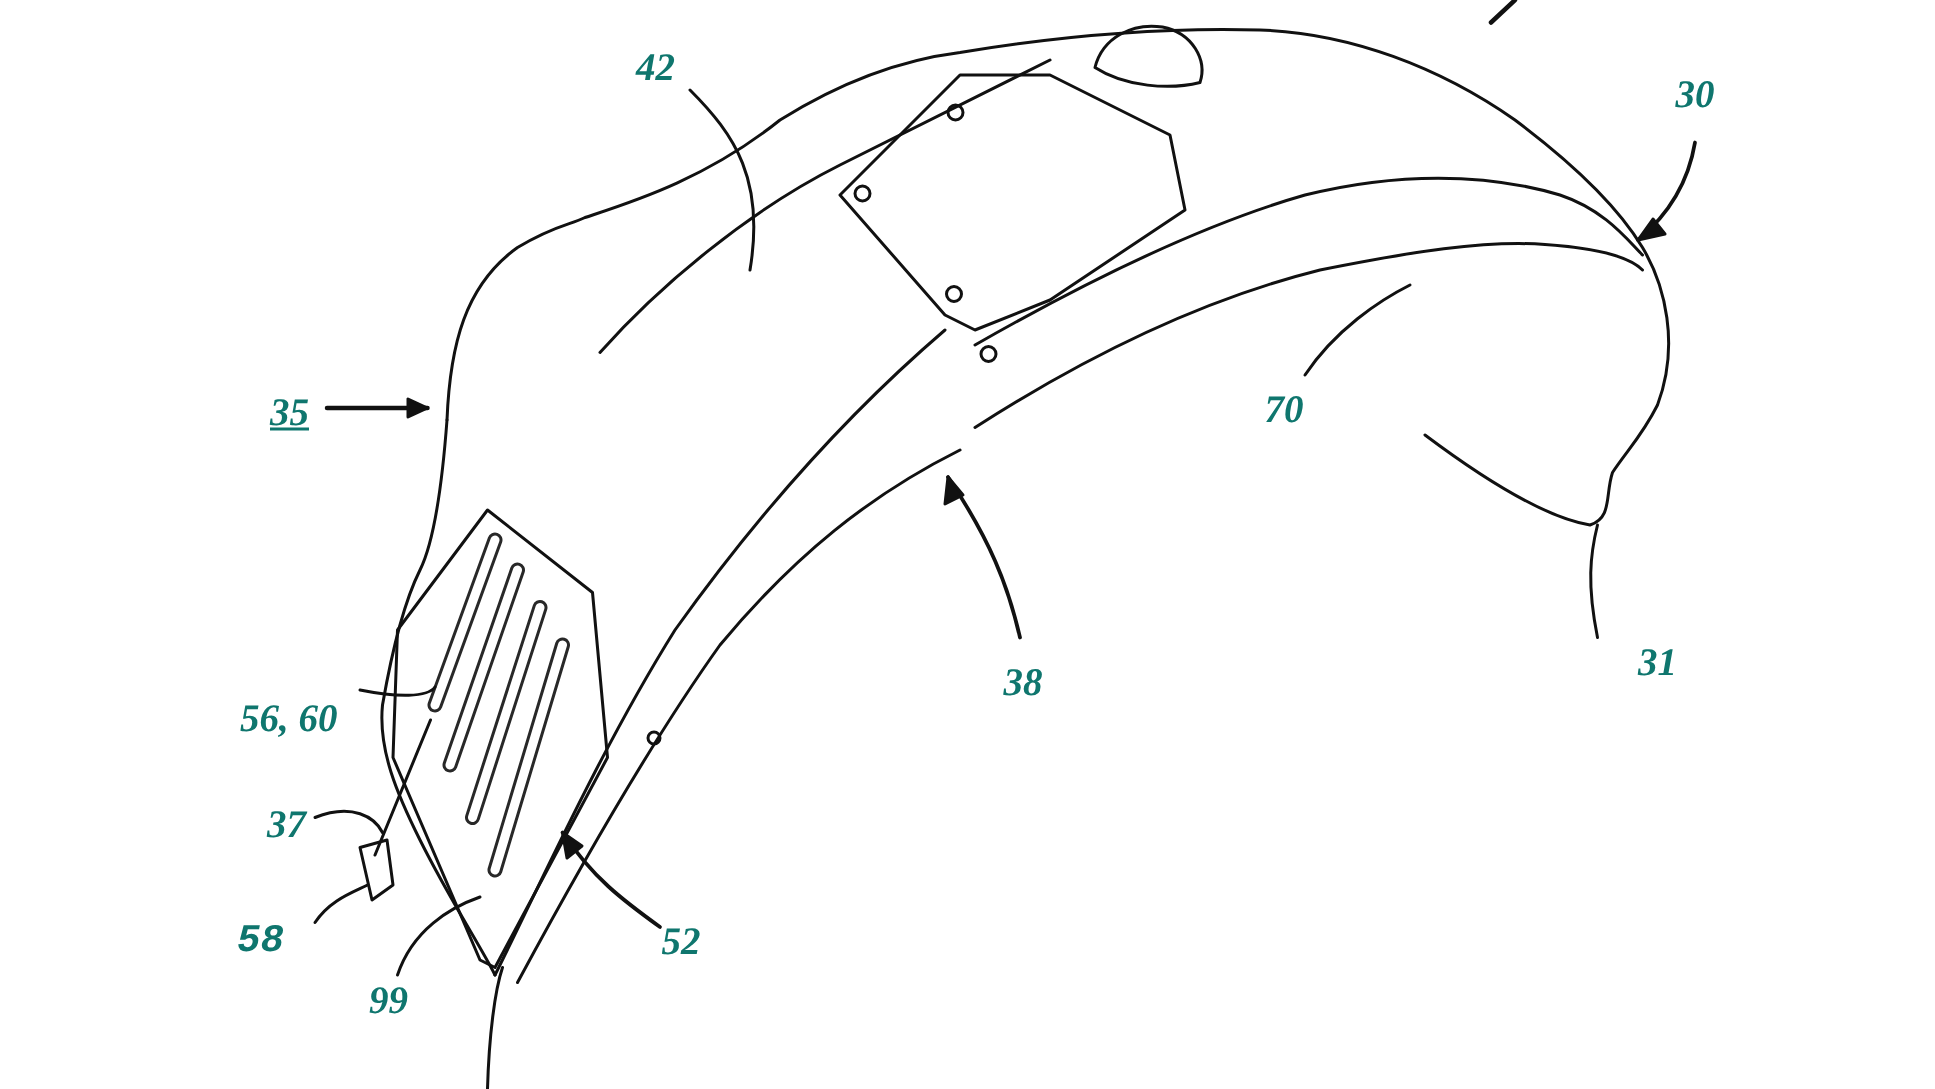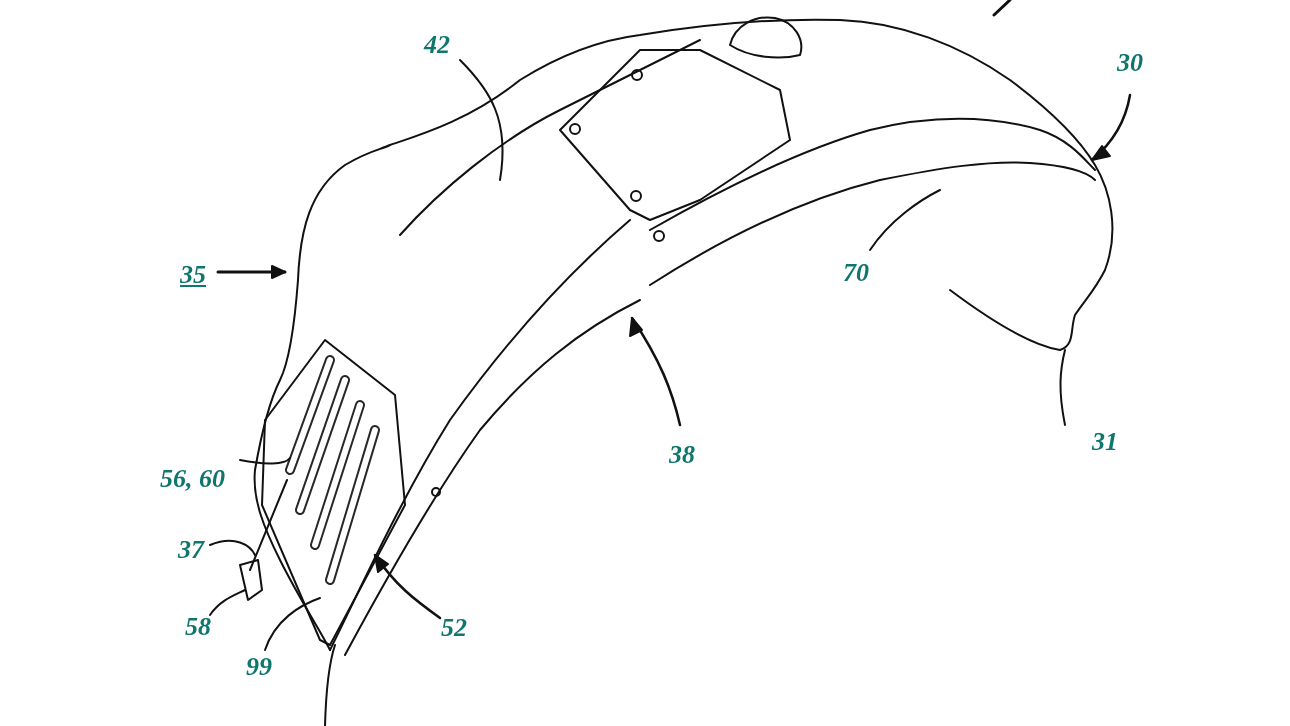--- a/index.html
+++ b/index.html
@@ -62,15 +62,15 @@
 
   <div class="lbl" style="left:1117px;top:48px;">30</div>
   <div class="lbl" style="left:1057px;top:427px;margin-left:35px;">31</div>
   <div class="lbl" style="left:180px;top:260px;text-decoration:underline;">35</div>
   <div class="lbl" style="left:669px;top:440px;">38</div>
   <div class="lbl" style="left:843px;top:258px;">70</div>
   <div class="lbl" style="left:424px;top:30px;">42</div>
   <div class="lbl" style="left:441px;top:613px;">52</div>
   <div class="lbl" style="left:246px;top:652px;">99</div>
   <div class="lbl" style="left:160px;top:440px;margin-top:24px;">56, 60</div>
-  <div class="lbl" style="left:185px;top:612px;">58</div>
+  <div class="lbl" style="left:158px;top:612px;font-family:Liberation Mono, monospace;">58</div>
   <div class="lbl" style="left:178px;top:535px;">37</div>
 </div>
 
 </body></html>

